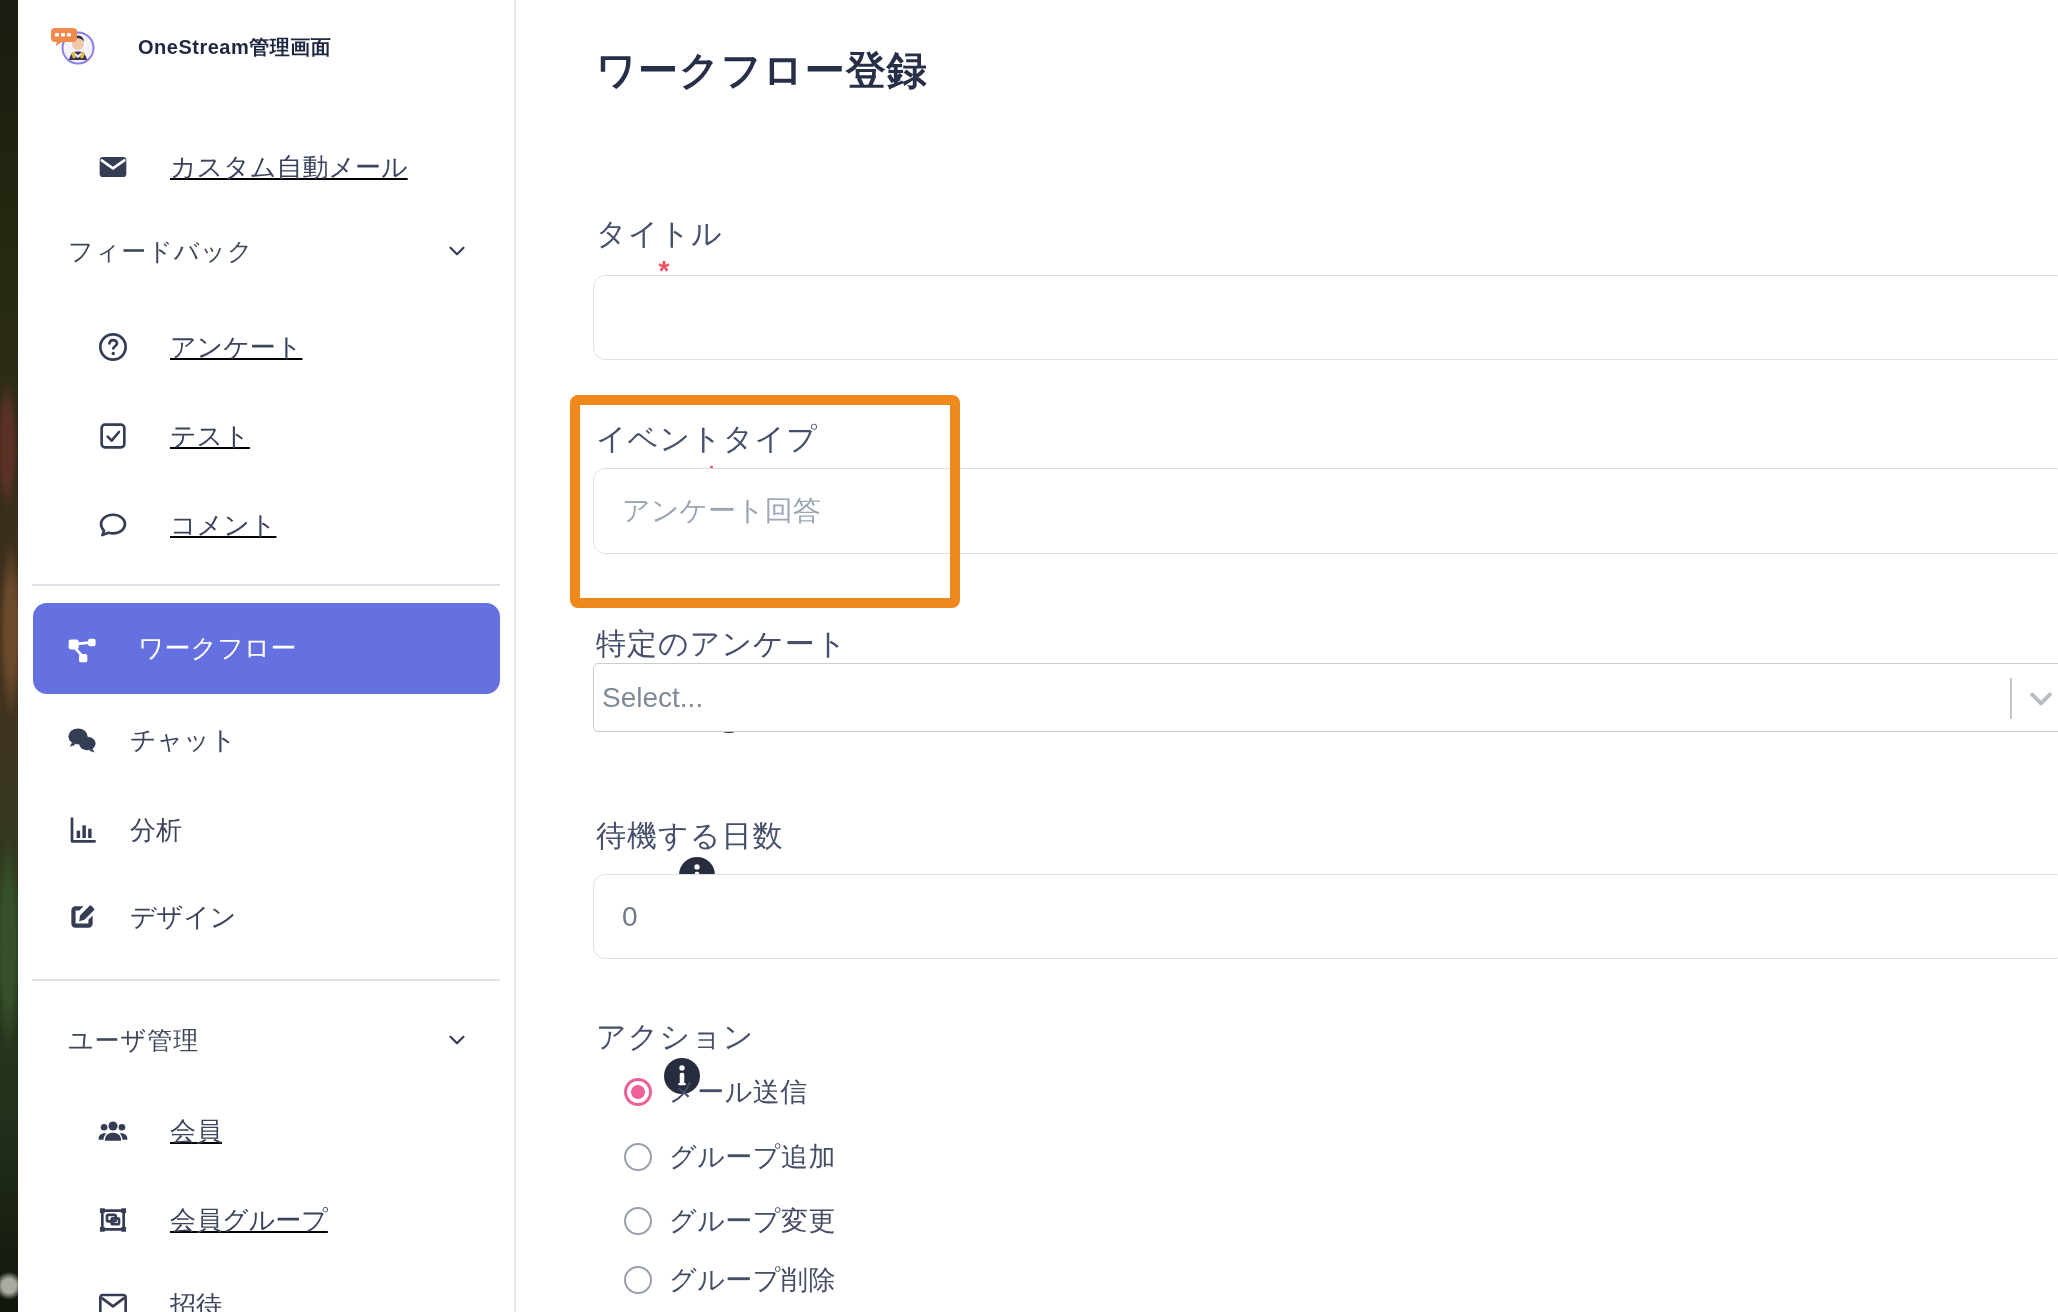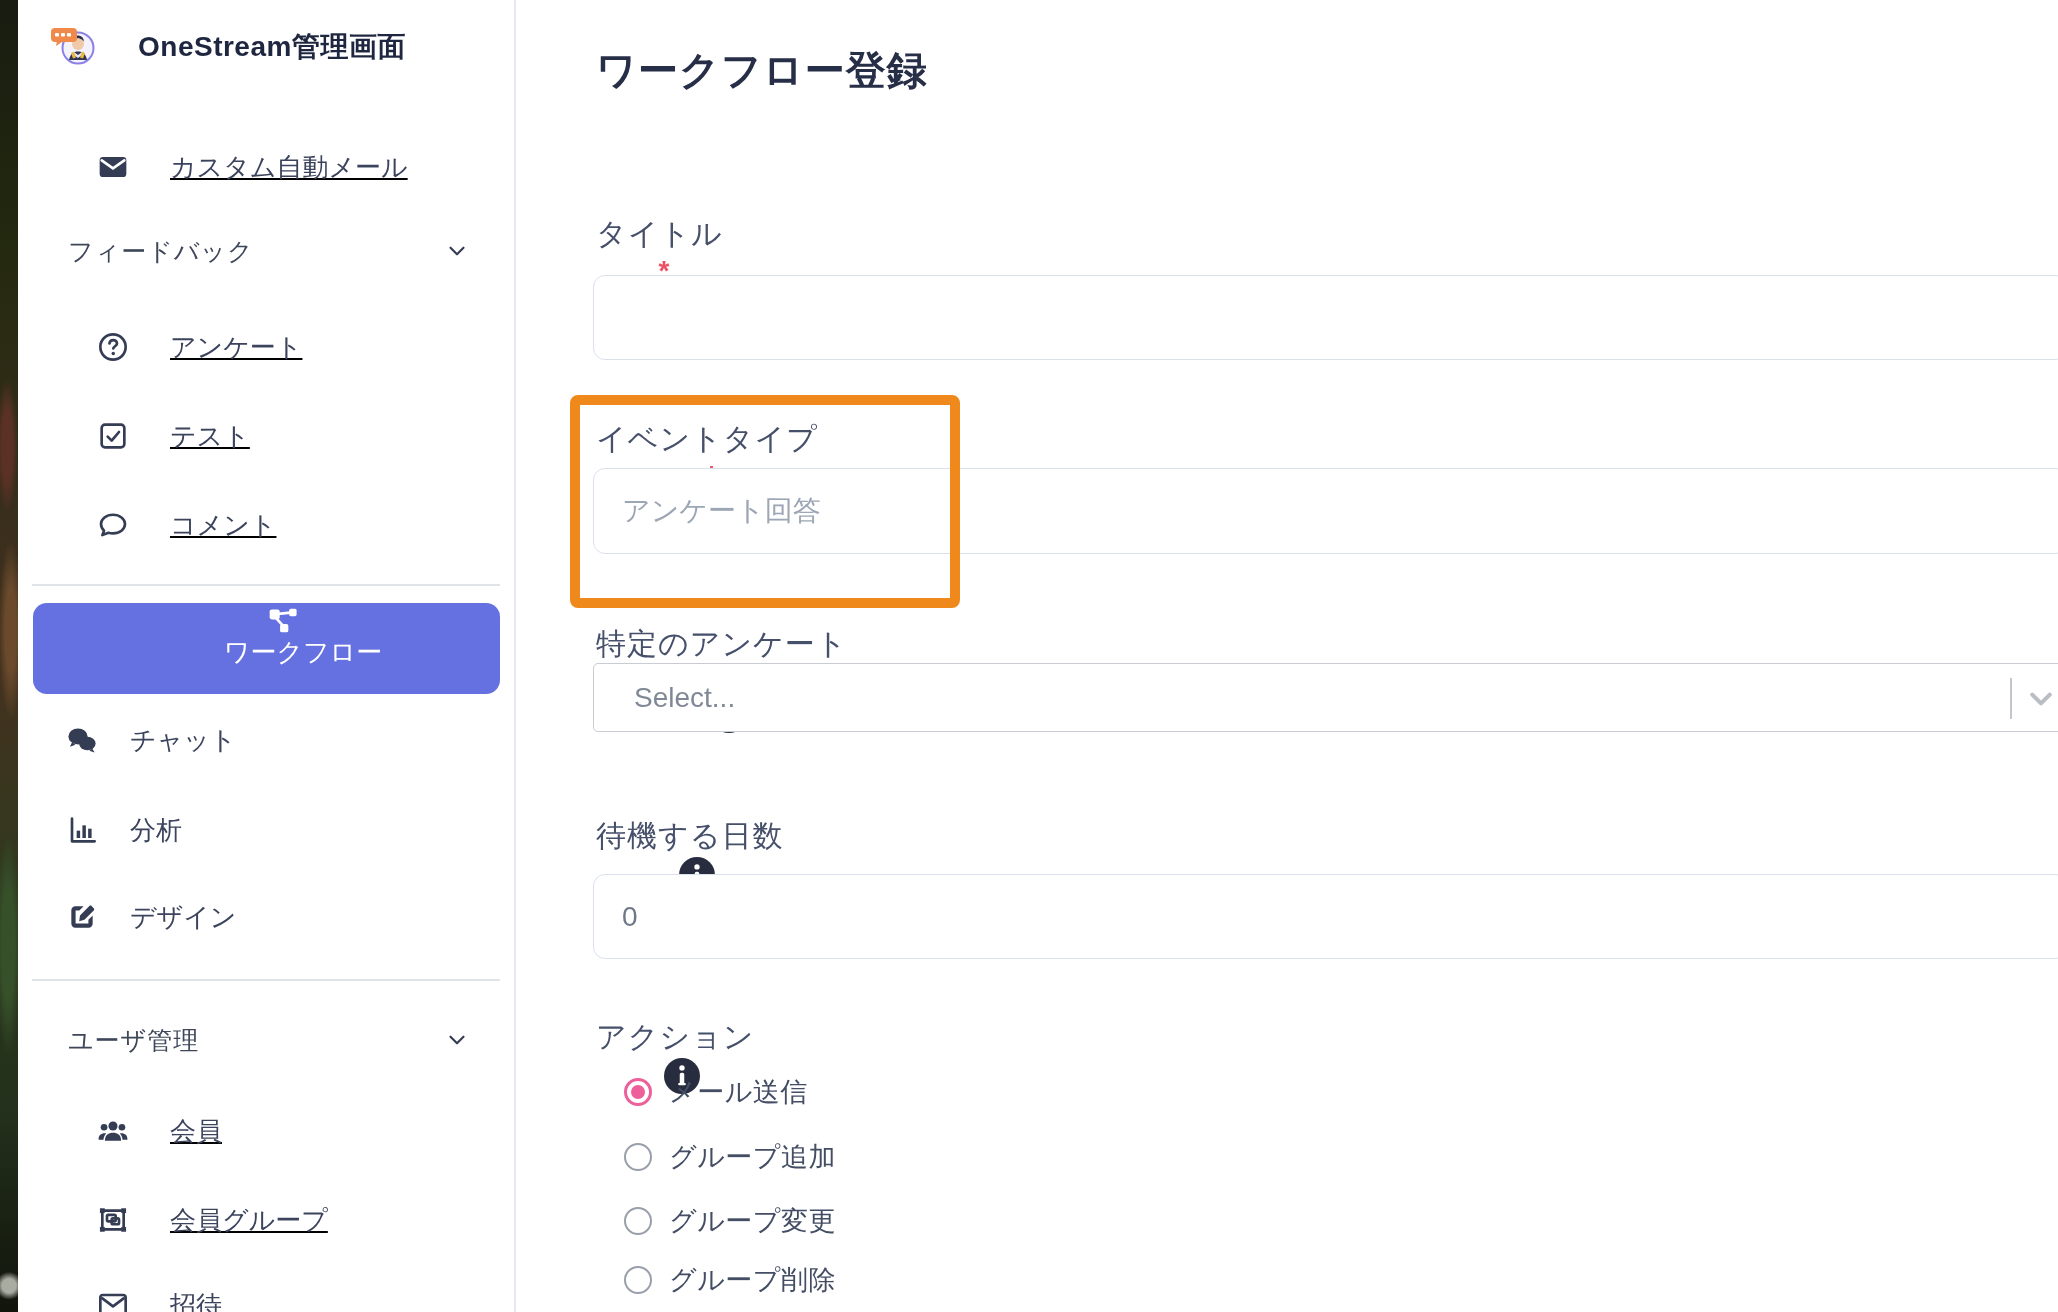--- a/index.html
+++ b/index.html
@@ -13,53 +13,53 @@
       radial-gradient(14px 90px at 40% 34%, #5a3124 0 40%, rgba(90,49,36,0) 75%),
       radial-gradient(16px 120px at 60% 48%, #6b4a2c 0 35%, rgba(107,74,44,0) 75%),
       radial-gradient(16px 140px at 45% 72%, #36502a 0 40%, rgba(54,80,42,0) 78%),
       linear-gradient(180deg,#181c11 0%,#23290f 18%,#3a2e1c 40%,#43321f 52%,#2c3a1d 70%,#23301b 85%,#11150c 100%);}
 
   
   .sidebar{position:absolute;left:18px;top:0;width:498px;height:1312px;background:#fff;
            border-right:2px solid #e7eaef;box-sizing:border-box;}
   .brand{position:absolute;left:32px;top:22px;display:flex;align-items:center;}
   .brand svg{width:50px;height:50px;flex:0 0 auto;}
-  .brand-title{margin-left:38px;font-size:28px;font-weight:700;color:#1f2740;white-space:nowrap;letter-spacing:.5px;}
+  .brand-title{margin-left:38px;font-size:20px;font-weight:700;color:#1f2740;white-space:nowrap;letter-spacing:.5px;}
 
   .nav-row{position:absolute;display:flex;align-items:center;height:40px;white-space:nowrap;cursor:pointer;}
   .nav-row .nv-icon{width:32px;height:32px;flex:0 0 auto;display:flex;align-items:center;justify-content:center;}
   .nav-row .nv-label{margin-left:41px;font-size:26px;color:#3b445c;}
   .nav-row.toplevel{left:48px;}
   .nav-row.toplevel .nv-label{margin-left:32px;}
   .nav-row.nested{left:79px;text-decoration:underline;}
   .group-header{position:absolute;left:50px;width:402px;display:flex;align-items:center;height:40px;cursor:pointer;}
   .group-header .gh-label{font-size:25px;color:#3e4759;letter-spacing:1px;}
   .group-header .chev{margin-left:auto;width:26px;height:26px;}
   .sb-divider{position:absolute;left:14px;width:468px;height:2px;background:#e0e3ea;}
   .pill{position:absolute;left:15px;top:603px;width:467px;height:91px;border-radius:14px;
-        background:#6571e0;display:flex;align-items:center;padding-left:33px;box-sizing:border-box;cursor:pointer;flex-direction:column;}
+        background:#6571e0;display:flex;align-items:center;padding-left:33px;box-sizing:border-box;cursor:pointer;}
   .pill .nv-icon{width:32px;height:32px;}
   .pill .nv-label{margin-left:40px;font-size:26px;color:#ffffff;}
 
   
   .main{position:absolute;left:516px;top:0;width:1542px;height:1312px;background:#fff;}
   .page-title{position:absolute;left:80px;top:16px;font-size:40px;font-weight:700;color:#272e47;letter-spacing:1px;}
 
   .field-label{position:absolute;display:flex;align-items:center;font-size:30px;color:#46506b;letter-spacing:1px;flex-direction:column;}
   .req{color:#ee5064;font-size:28px;margin-left:10px;font-weight:700;}
   .info-icon{margin-left:14px;width:36px;height:36px;flex:0 0 auto;}
 
   .t-input{position:absolute;left:77px;width:1475px;height:85px;border:1px solid #dbe1ec;border-radius:12px;
            box-sizing:border-box;background:#fff;font-size:28px;color:#3b445c;padding:0 28px;outline:none;}
   .t-input::placeholder{color:#9ca6b4;opacity:1;}
   .t-input.days{color:#6f7889;}
 
   .select-box{position:absolute;left:77px;width:1470px;height:69px;border:1px solid #c9ccd2;border-radius:5px;
               box-sizing:border-box;background:#fff;display:flex;align-items:center;cursor:pointer;}
-  .select-placeholder{margin-left:40px;font-size:28px;color:#7f8995;}
+  .select-placeholder{margin-left:8px;font-size:28px;color:#7f8995;}
   .select-sep{position:absolute;left:1416px;top:14px;width:2px;height:41px;background:#c3c6cc;}
   .select-chev{position:absolute;left:1432px;top:20px;width:30px;height:30px;}
 
   .orange-box{position:absolute;left:54px;top:395px;width:390px;height:213px;border:10px solid #f0891c;
               border-radius:8px;box-sizing:border-box;pointer-events:none;z-index:6;}
 
   .radio-row{position:absolute;left:108px;display:flex;align-items:center;height:40px;cursor:pointer;}
   .radio{width:28px;height:28px;border-radius:50%;border:2px solid #99a0ab;box-sizing:border-box;
          flex:0 0 auto;position:relative;background:#fff;}
   .radio-row.selected .radio{border:3px solid #ee609a;}

